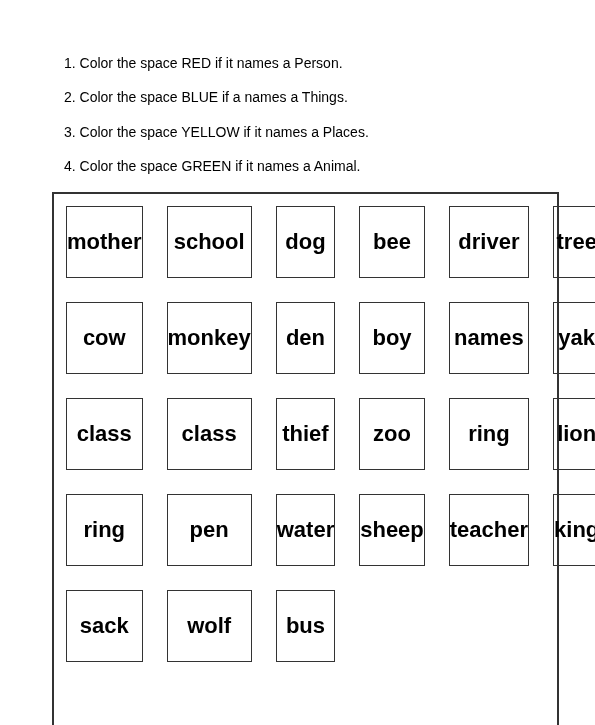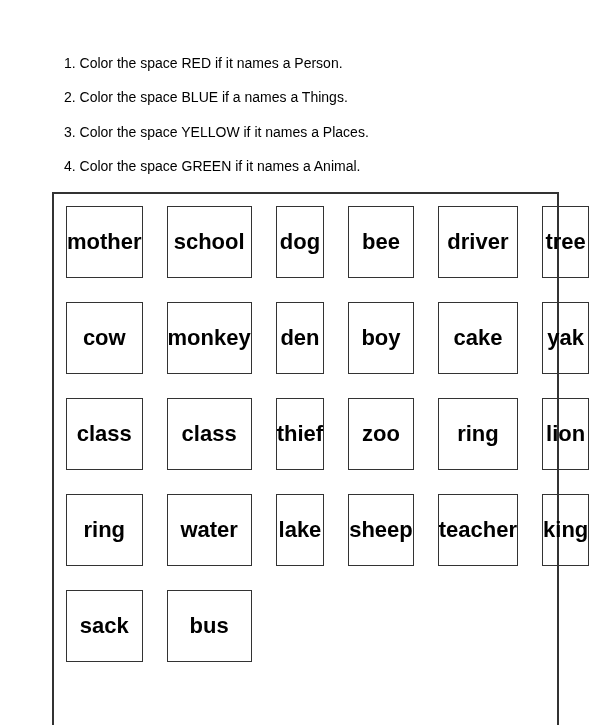--- a/index.html
+++ b/index.html
@@ -55,29 +55,30 @@
 <div class="cell">mother</div>
     <div class="cell">school</div>
     <div class="cell">dog</div>
     <div class="cell">bee</div>
     <div class="cell">driver</div>
     <div class="cell">tree</div>
     <div class="cell">cow</div>
     <div class="cell">monkey</div>
     <div class="cell">den</div>
     <div class="cell">boy</div>
-    <div class="cell">cake</div>
+    <div class="cell">names</div>
     <div class="cell">yak</div>
     <div class="cell">class</div>
     <div class="cell">class</div>
     <div class="cell">thief</div>
     <div class="cell">zoo</div>
     <div class="cell">ring</div>
     <div class="cell">lion</div>
     <div class="cell">ring</div>
+    <div class="cell">pen</div>
     <div class="cell">water</div>
-    <div class="cell">lake</div>
     <div class="cell">sheep</div>
     <div class="cell">teacher</div>
     <div class="cell">king</div>
     <div class="cell">sack</div>
+    <div class="cell">wolf</div>
     <div class="cell">bus</div>
   </div>
 
 </body></html>

